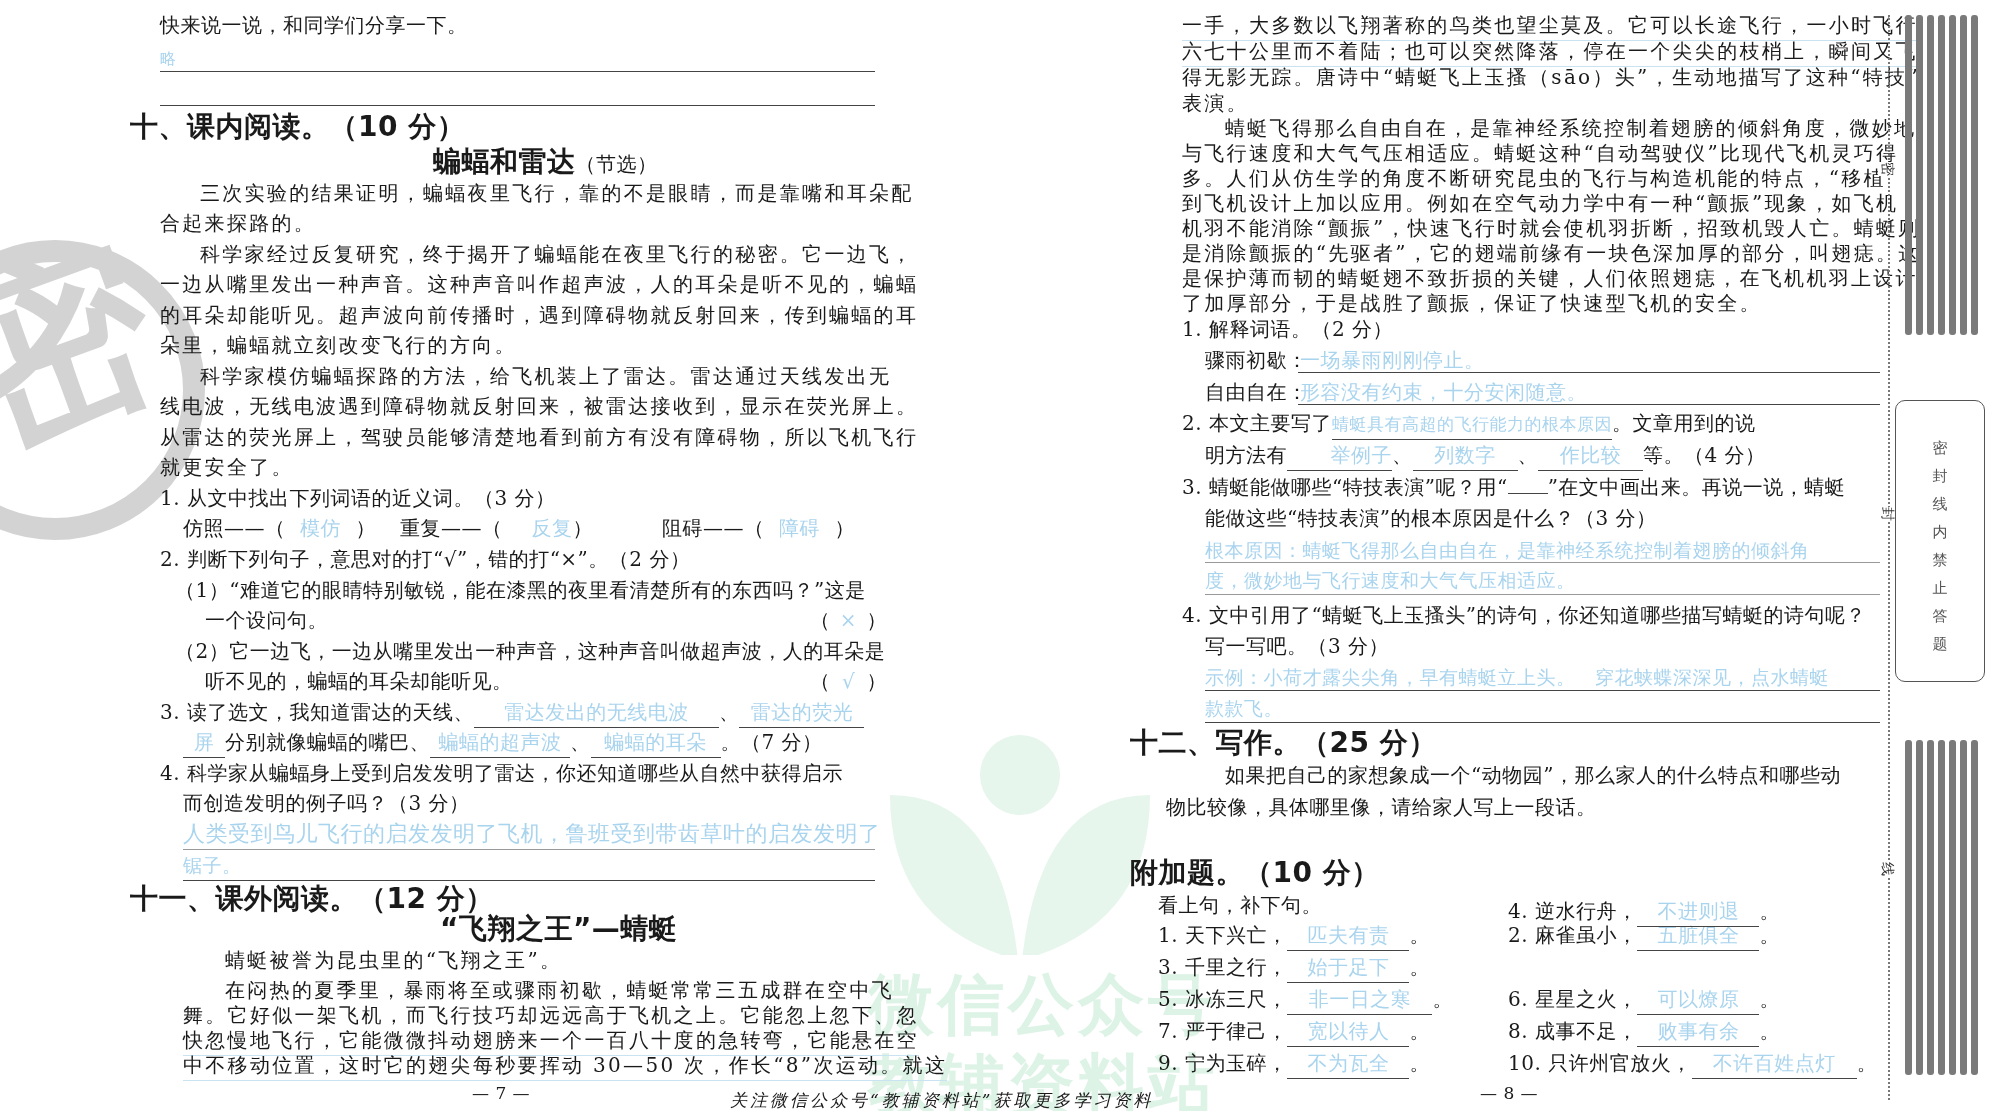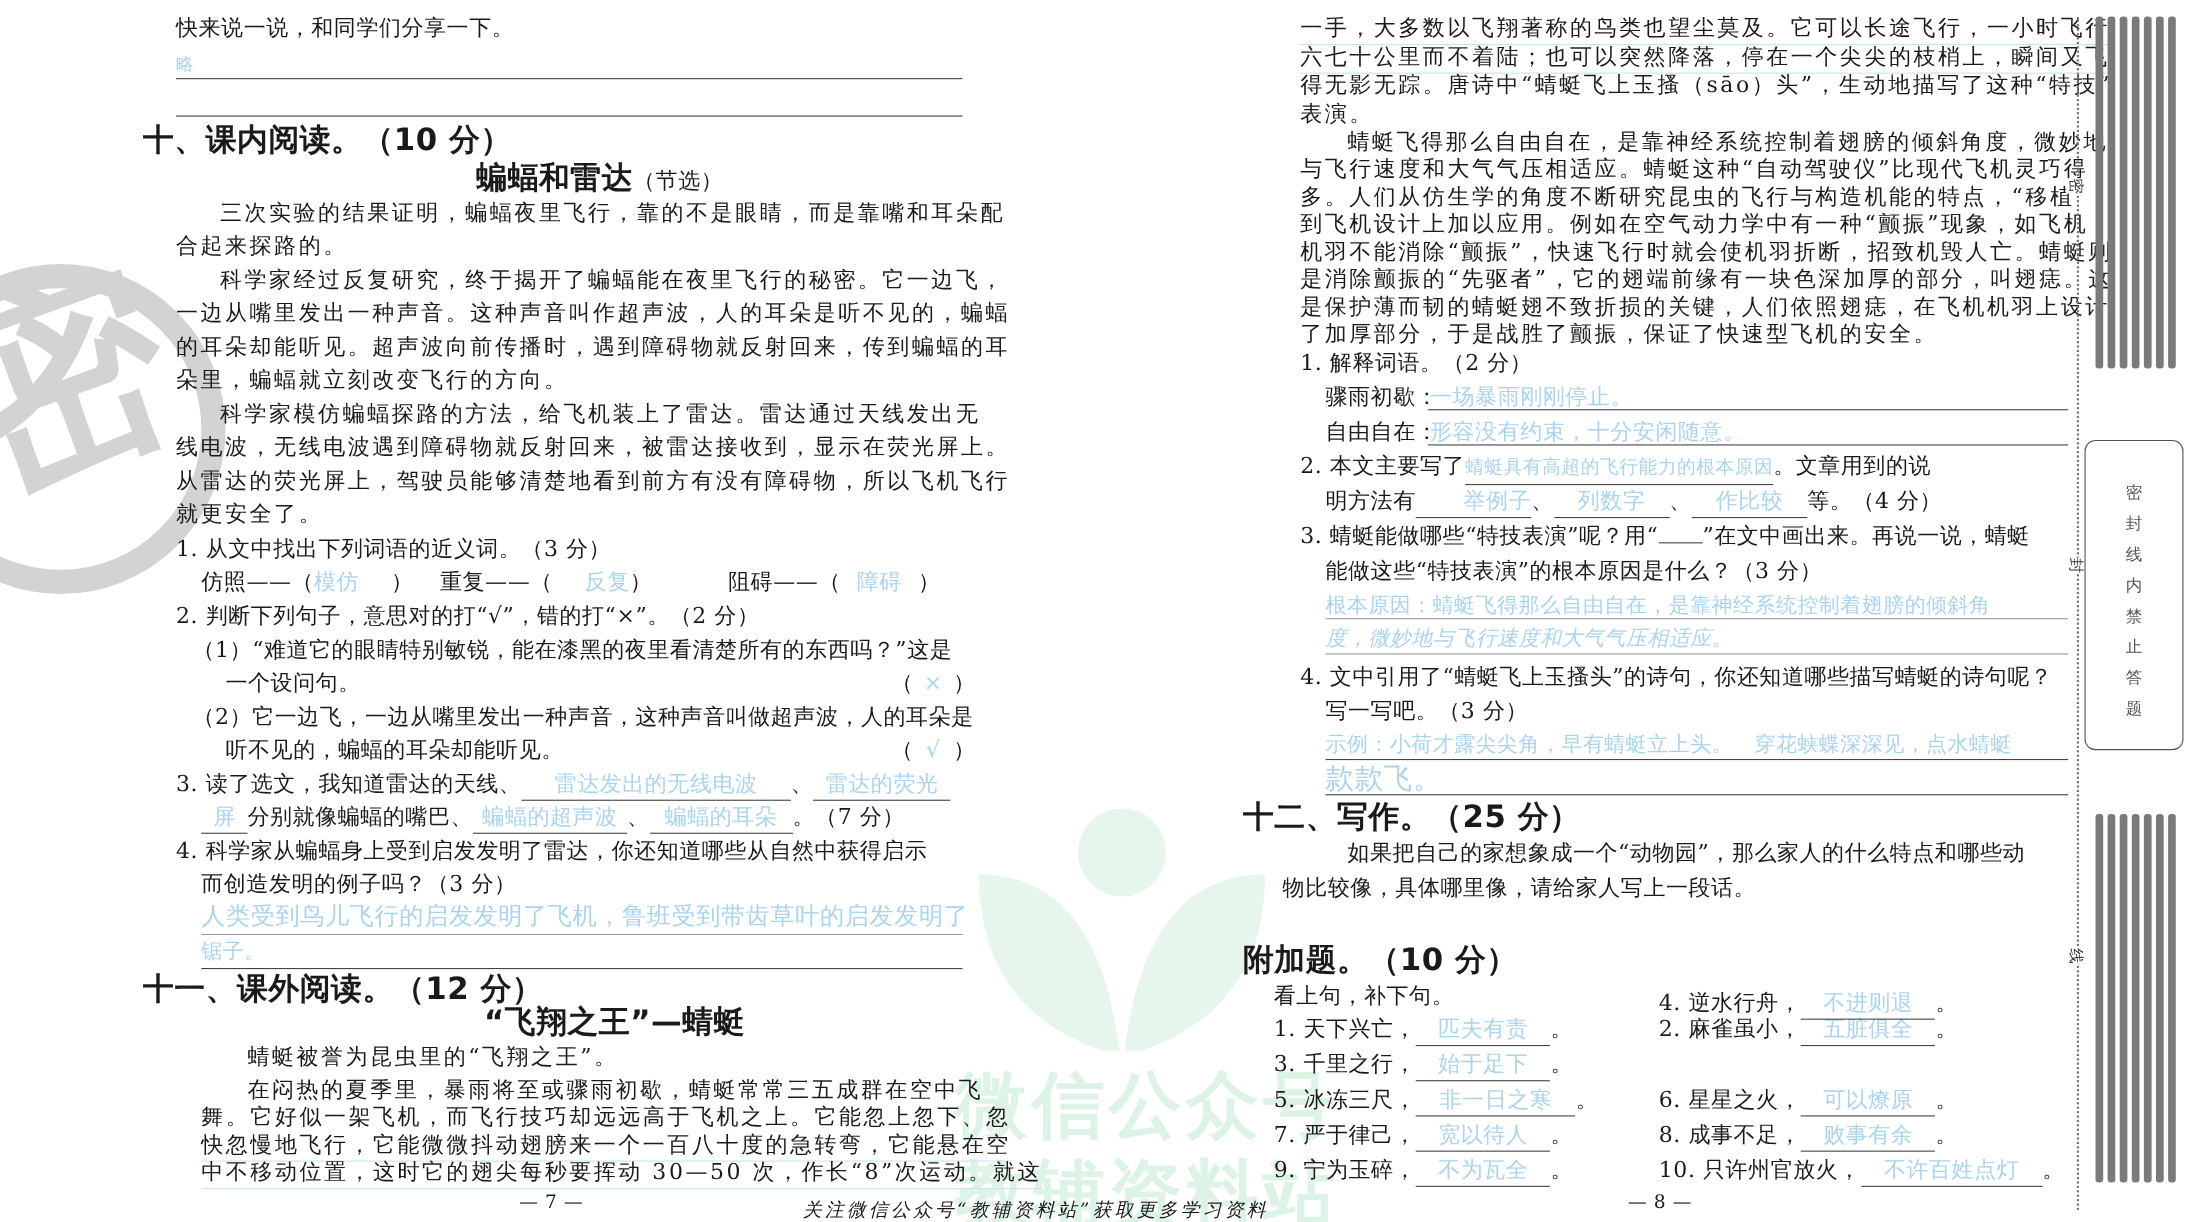--- a/index.html
+++ b/index.html
@@ -59,21 +59,21 @@
   <div class="t kai" style="left:160px;top:269px;">一边从嘴里发出一种声音。这种声音叫作超声波，人的耳朵是听不见的，蝙蝠</div>
   <div class="t kai" style="left:160px;top:300px;">的耳朵却能听见。超声波向前传播时，遇到障碍物就反射回来，传到蝙蝠的耳</div>
   <div class="t kai" style="left:160px;top:330px;">朵里，蝙蝠就立刻改变飞行的方向。</div>
   <div class="t kai" style="left:200px;top:361px;">科学家模仿蝙蝠探路的方法，给飞机装上了雷达。雷达通过天线发出无</div>
   <div class="t kai" style="left:160px;top:391px;">线电波，无线电波遇到障碍物就反射回来，被雷达接收到，显示在荧光屏上。</div>
   <div class="t kai" style="left:160px;top:422px;">从雷达的荧光屏上，驾驶员能够清楚地看到前方有没有障碍物，所以飞机飞行</div>
   <div class="t kai" style="left:160px;top:452px;">就更安全了。</div>
 
   <div class="t" style="left:160px;top:483px;">1. 从文中找出下列词语的近义词。（3 分）</div>
   <div class="t" style="left:183px;top:513px;">
-    <span>仿照——（</span><span class="ans" style="display:inline-block;width:70px;text-align:left;">模仿</span><span>）</span>
+    <span>仿照——（</span><span class="ans" style="display:inline-block;width:70px;text-align:center;">模仿</span><span>）</span>
   </div>
   <div class="t" style="left:400px;top:513px;">
     <span>重复——（</span><span class="ans" style="display:inline-block;width:70px;text-align:right;">反复</span><span>）</span>
   </div>
   <div class="t" style="left:662px;top:513px;">
     <span>阻碍——（</span><span class="ans" style="display:inline-block;width:70px;text-align:center;">障碍</span><span>）</span>
   </div>
 
   <div class="t" style="left:160px;top:544px;">2. 判断下列句子，意思对的打“√”，错的打“×”。（2 分）</div>
   <div class="t" style="left:175px;top:575px;">（1）“难道它的眼睛特别敏锐，能在漆黑的夜里看清楚所有的东西吗？”这是</div>
@@ -138,28 +138,28 @@
   <div class="t" style="left:1205px;top:440px;">
     <span>明方法有</span><span class="fill ans" style="width:105px;text-align:right;">举例子</span><span>、</span><span class="fill ans" style="width:105px;">列数字</span><span>、</span><span class="fill ans" style="width:105px;">作比较</span><span>等。（4 分）</span>
   </div>
 
   <div class="t" style="left:1182px;top:472px;">
     <span>3. 蜻蜓能做哪些“特技表演”呢？用“</span><span style="display:inline-block;width:40px;border-bottom:1px solid #444;height:20px;"></span><span>”在文中画出来。再说一说，蜻蜓</span>
   </div>
   <div class="t" style="left:1205px;top:503px;">能做这些“特技表演”的根本原因是什么？（3 分）</div>
   <div class="t ans" style="left:1205px;top:535px;font-size:19px;">根本原因：蜻蜓飞得那么自由自在，是靠神经系统控制着翅膀的倾斜角</div>
   <div class="uline light" style="left:1205px;top:562px;width:675px;"></div>
-  <div class="t ans" style="left:1205px;top:565px;font-size:19px;font-style:italic;">度，微妙地与飞行速度和大气气压相适应。</div>
+  <div class="t ans" style="left:1205px;top:565px;font-size:19px;">度，微妙地与飞行速度和大气气压相适应。</div>
   <div class="uline light" style="left:1205px;top:594px;width:675px;"></div>
 
   <div class="t" style="left:1182px;top:600px;">4. 文中引用了“蜻蜓飞上玉搔头”的诗句，你还知道哪些描写蜻蜓的诗句呢？</div>
   <div class="t" style="left:1205px;top:631px;">写一写吧。（3 分）</div>
   <div class="t ans" style="left:1205px;top:662px;font-size:19px;">示例：小荷才露尖尖角，早有蜻蜓立上头。　穿花蛱蝶深深见，点水蜻蜓</div>
   <div class="uline" style="left:1205px;top:690px;width:675px;"></div>
-  <div class="t ans" style="left:1205px;top:693px;font-size:26px;text-align:right;">款款飞。</div>
+  <div class="t ans" style="left:1205px;top:693px;font-size:19px;text-align:right;">款款飞。</div>
   <div class="uline" style="left:1205px;top:722px;width:675px;"></div>
 
   <div class="t h" style="left:1130px;top:728px;">十二、写作。（25 分）</div>
   <div class="t" style="left:1225px;top:760px;">如果把自己的家想象成一个“动物园”，那么家人的什么特点和哪些动</div>
   <div class="t" style="left:1166px;top:792px;">物比较像，具体哪里像，请给家人写上一段话。</div>
 
   <div class="t h" style="left:1130px;top:858px;">附加题。（10 分）</div>
   <div class="t" style="left:1158px;top:890px;">看上句，补下句。</div>
 
   <div class="t" style="left:1158px;top:920px;"><span>1. 天下兴亡，</span><span class="fill ans" style="width:122px;">匹夫有责</span><span>。</span></div>

